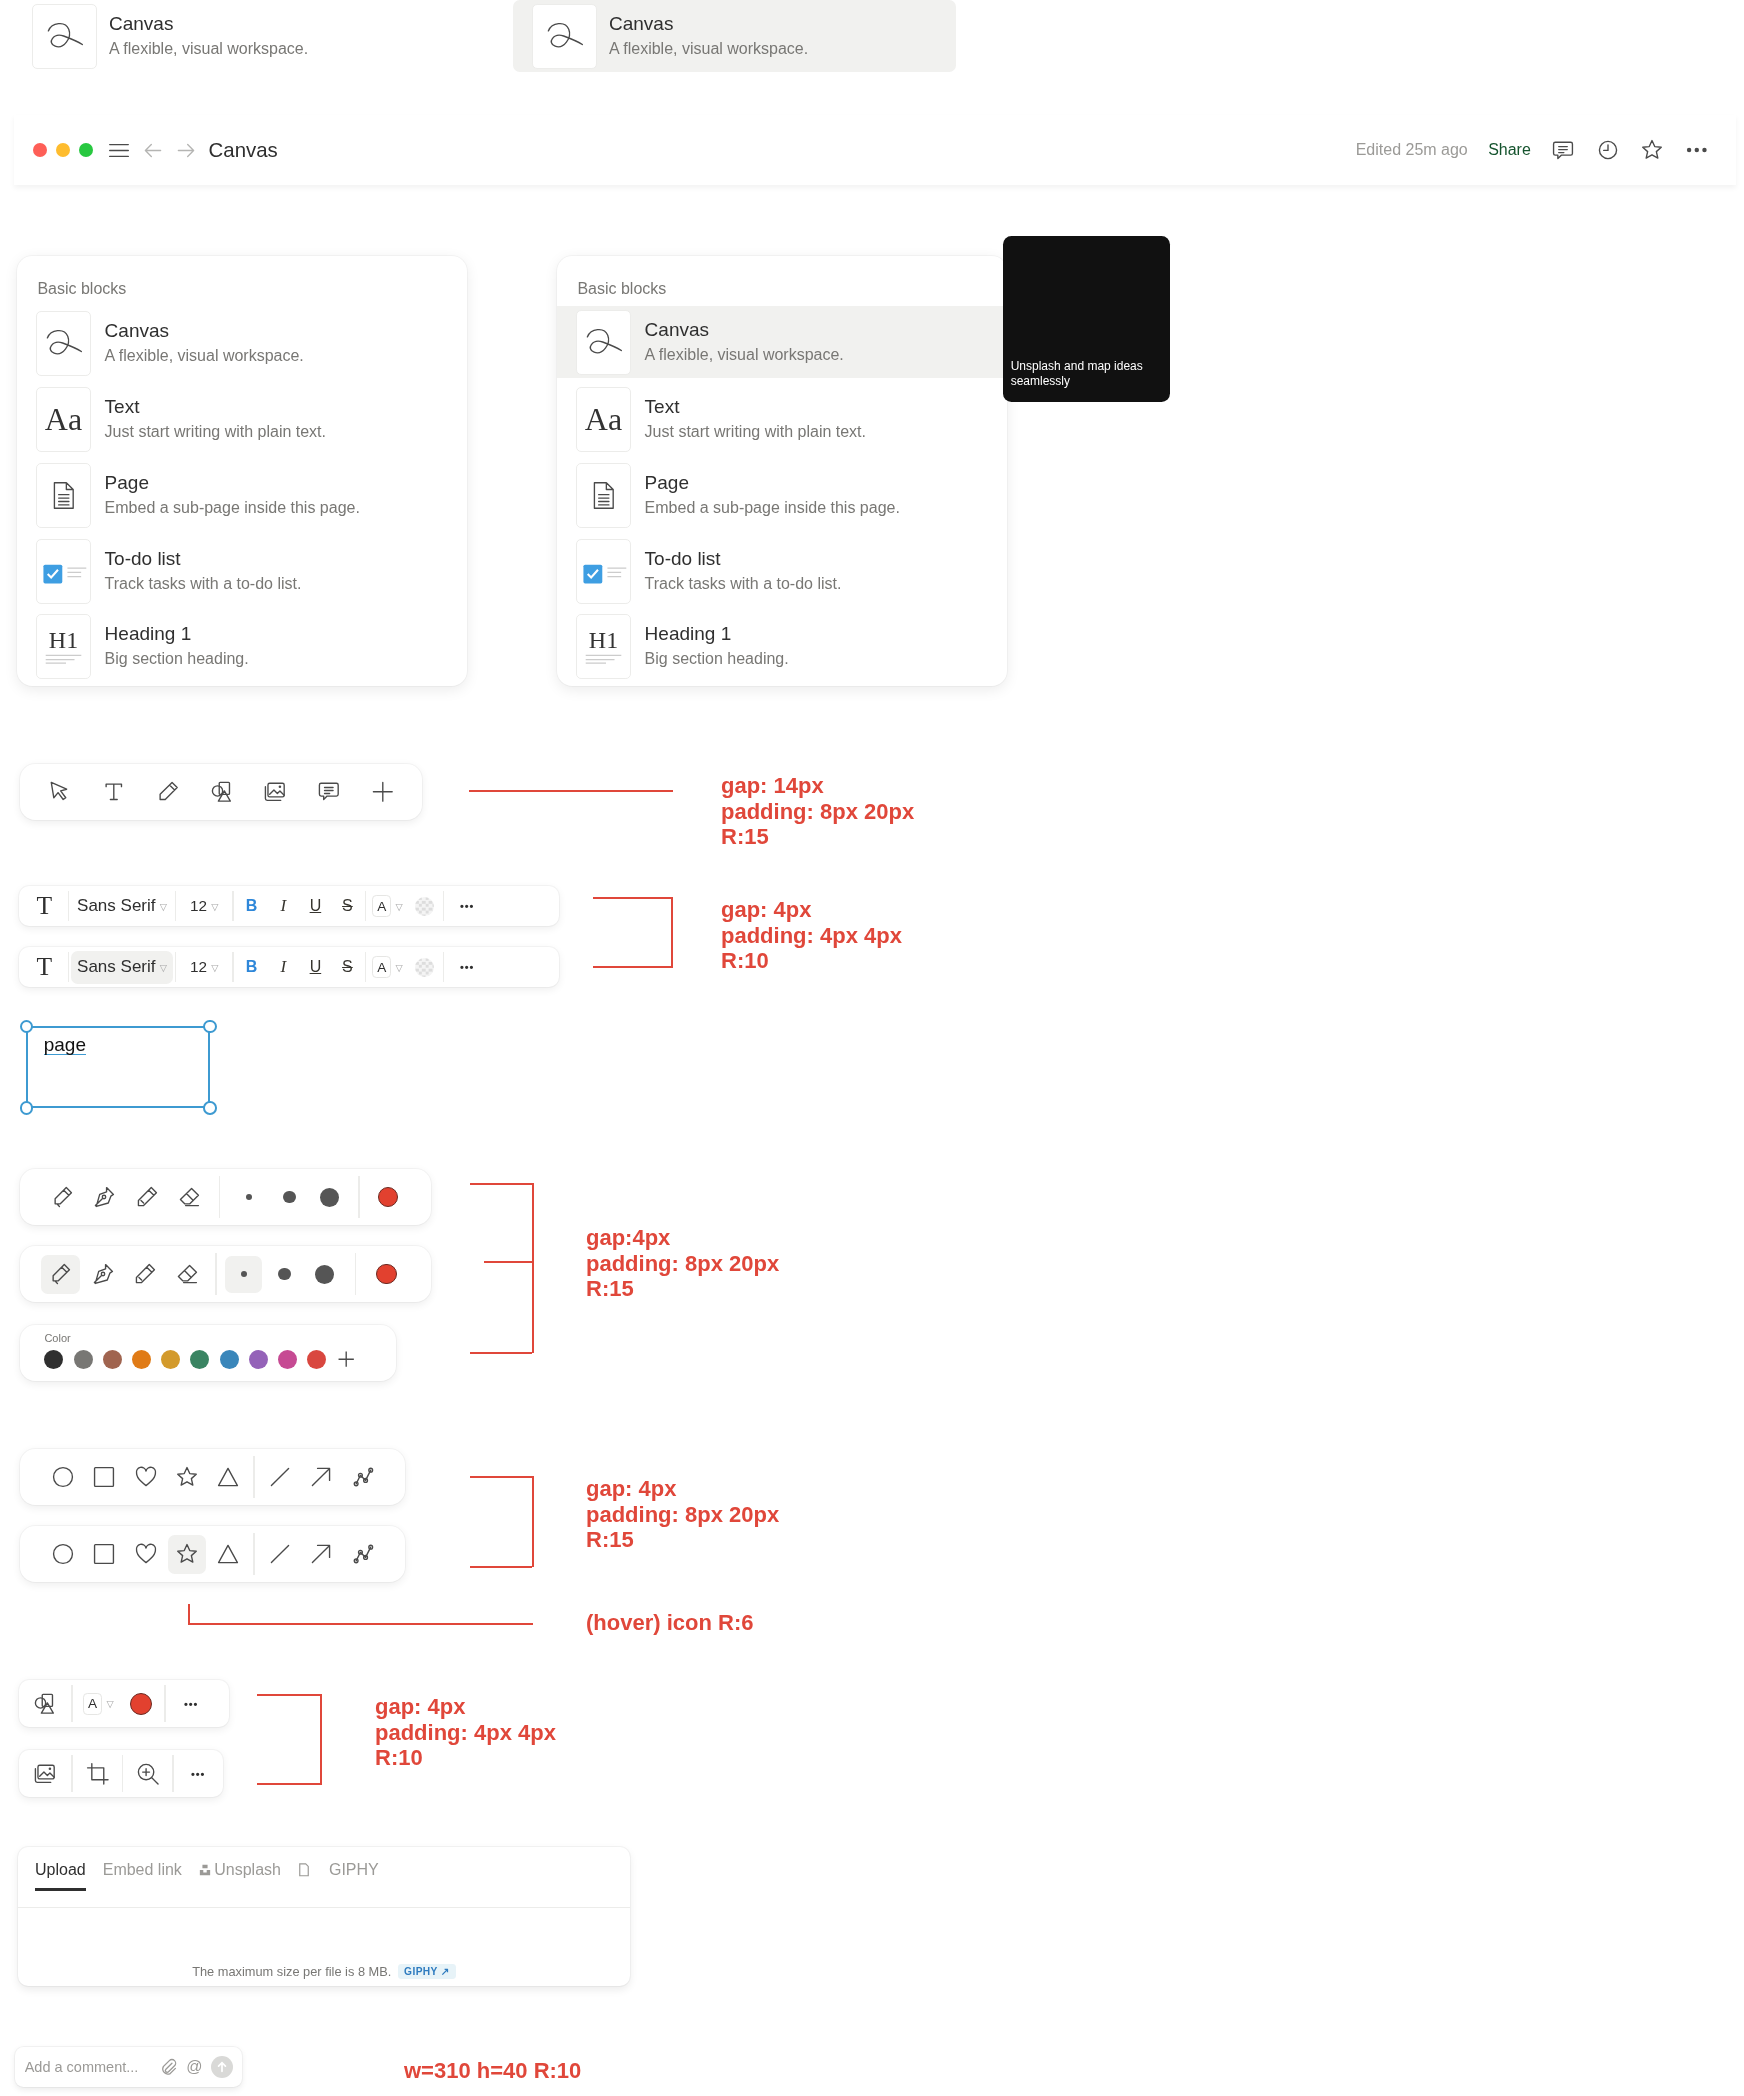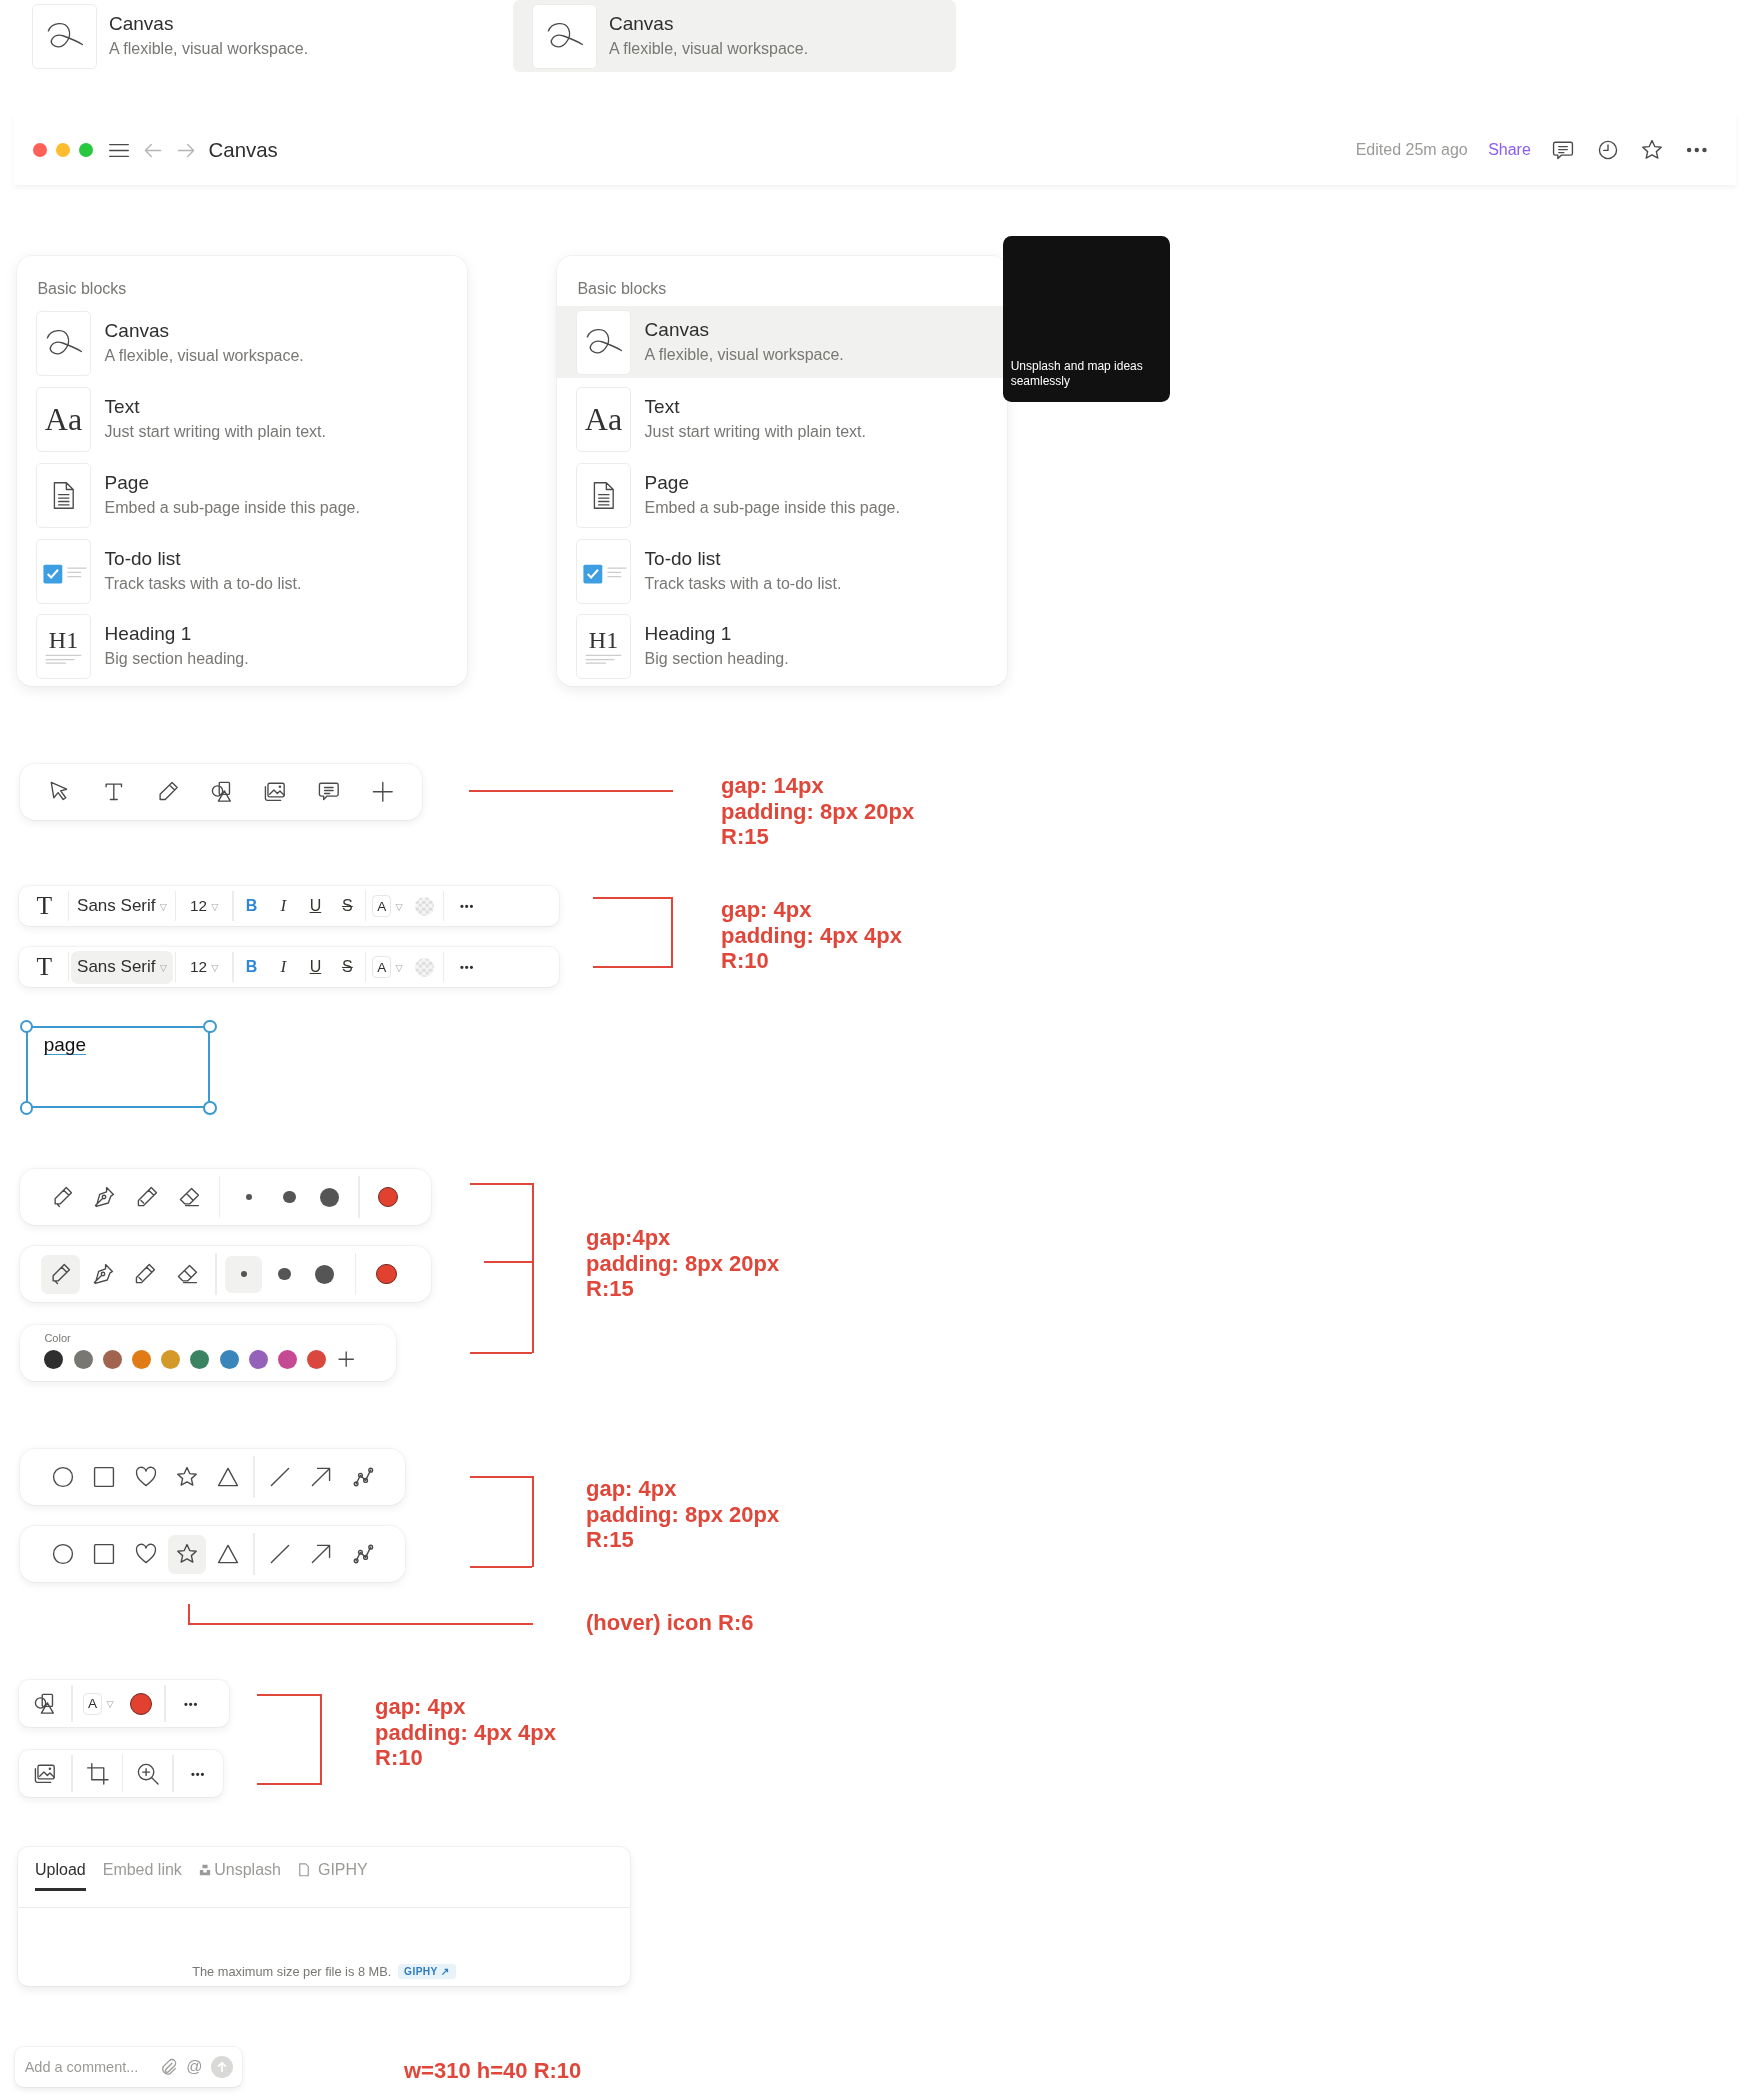--- a/index.html
+++ b/index.html
@@ -16,21 +16,21 @@
   .btxt { margin-left: 12px; }
   .btitle { font-size: 19px; color: #2f2f2f; line-height: 25.6px; }
   .bdesc { font-size: 16px; color: #787774; line-height: 24px; }
 
   
   .winbar { left: 13.6px; top: 115px; width: 1722px; height: 70px; background: #fff; box-shadow: 0 3.4px 5.1px rgba(0,0,0,0.05); display:flex; align-items:center; }
   .dot { width: 14.5px; height: 14.5px; border-radius: 50%; margin-right: 8.5px; }
   .wtitle { font-size: 20.4px; color: #2f2f2f; margin-left: 12px; }
   .wright { position: absolute; right: 25.6px; top: 0; height: 70px; display: flex; align-items: center; gap: 20.4px; }
   .edited { font-size: 16px; color: #9b9a97; }
-  .share { font-size: 16px; color: #8b5cf6; }
+  .share { font-size: 16px; color: #14532d; }
 
   
   .menu { position: absolute; width: 450px; height: 430px; background: #fff; border-radius: 15.3px; box-shadow: 0 0 0 0.9px rgba(0,0,0,0.03), 0 3.4px 13.6px rgba(0,0,0,0.08); overflow: hidden; }
   .menu-head { position: absolute; left: 20.4px; top: 24px; font-size: 16px; color: #787774; }
   .mitem { position: absolute; left: 0; right: 0; height: 72px; display:flex; align-items:center; padding-left: 19px; }
   .mitem.hover { background: #f1f1ef; }
   .mitem .bicon { width: 55px; height: 65px; }
   .mitem .btxt { margin-left: 13.6px; }
 
   .preview { left: 1003px; top: 236px; width: 167px; height: 166px; background: #111; border-radius: 8.5px; }
@@ -668,21 +668,21 @@
 <div class="abs upload">
   <div class="utabs">
     <span class="utab active">Upload</span>
     <span class="utab">Embed link</span>
     <span class="utab" style="display:flex; align-items:center; gap:3.4px;">
       <svg width="12" height="12" viewBox="0 0 14 14">
           <path d="M4 1h6v4H4zM1 7h4v3h4V7h4v6H1z" fill="#9b9a97"></path>
         </svg>
       <span>Unsplash</span>
     </span>
-    <span class="utab" style="display:flex; align-items:center; gap:8px;">
+    <span class="utab" style="display:flex; align-items:center; gap:19px;">
       <svg width="12" height="13.6" viewBox="0 0 14 16">
           <path d="M2 1h7l3 3v11H2z" fill="none" stroke="#9b9a97" stroke-width="1.4"></path>
         </svg>
       <span>GIPHY</span>
     </span>
   </div>
   <div class="udivider"></div>
   <div class="unote">
     <span>The maximum size per file is 8 MB.</span>
     <span class="plus">GIPHY ↗</span>

